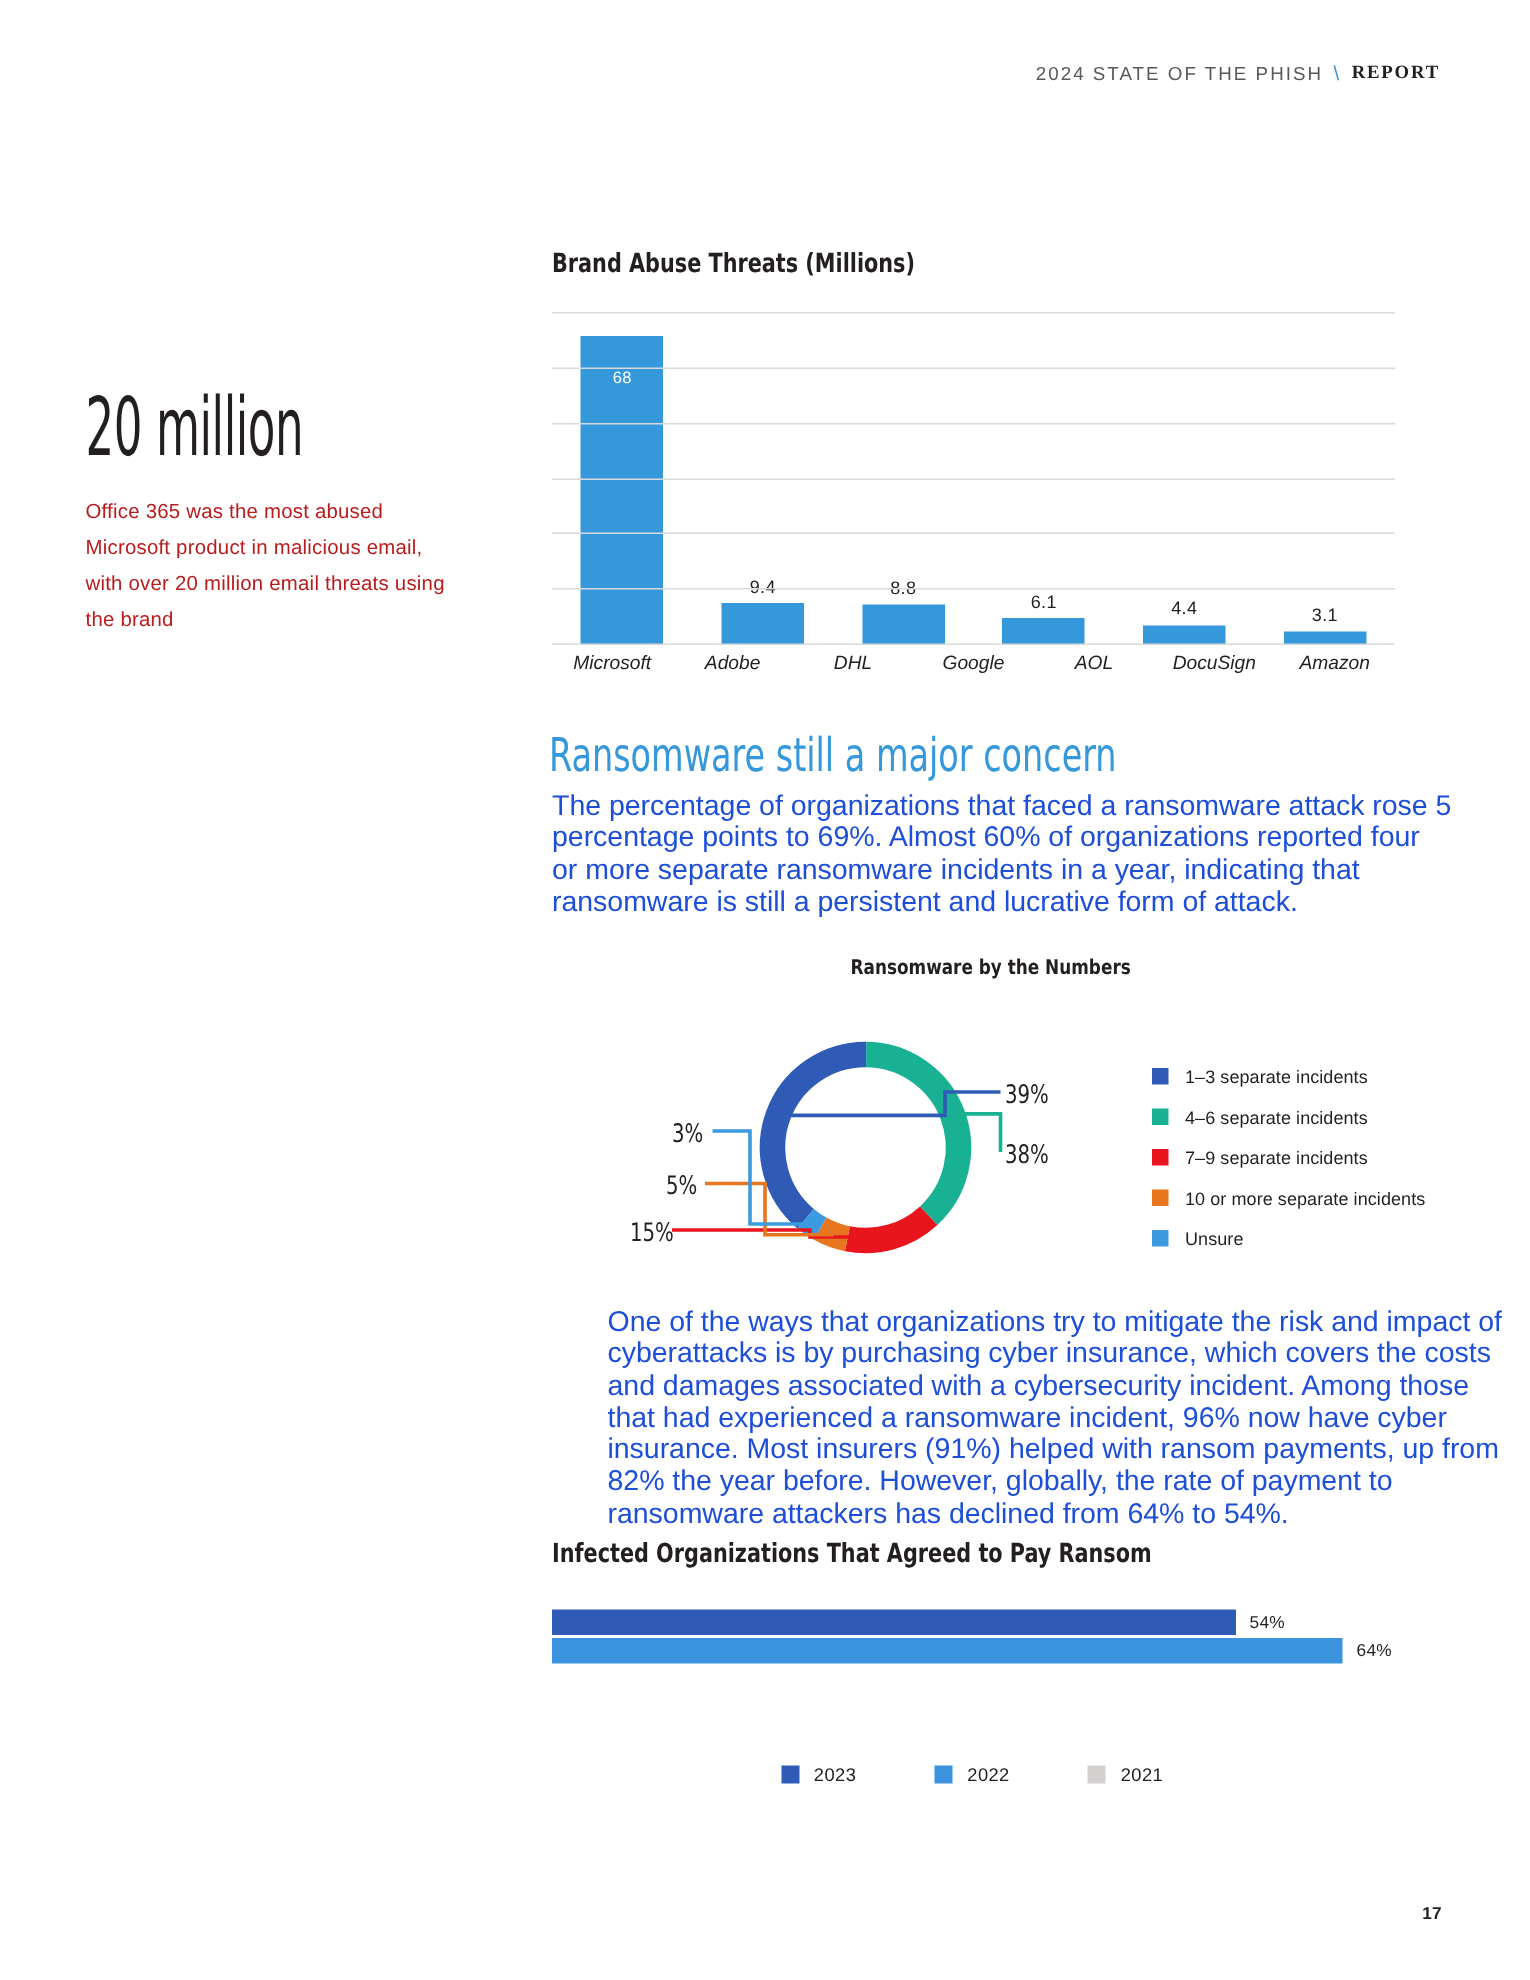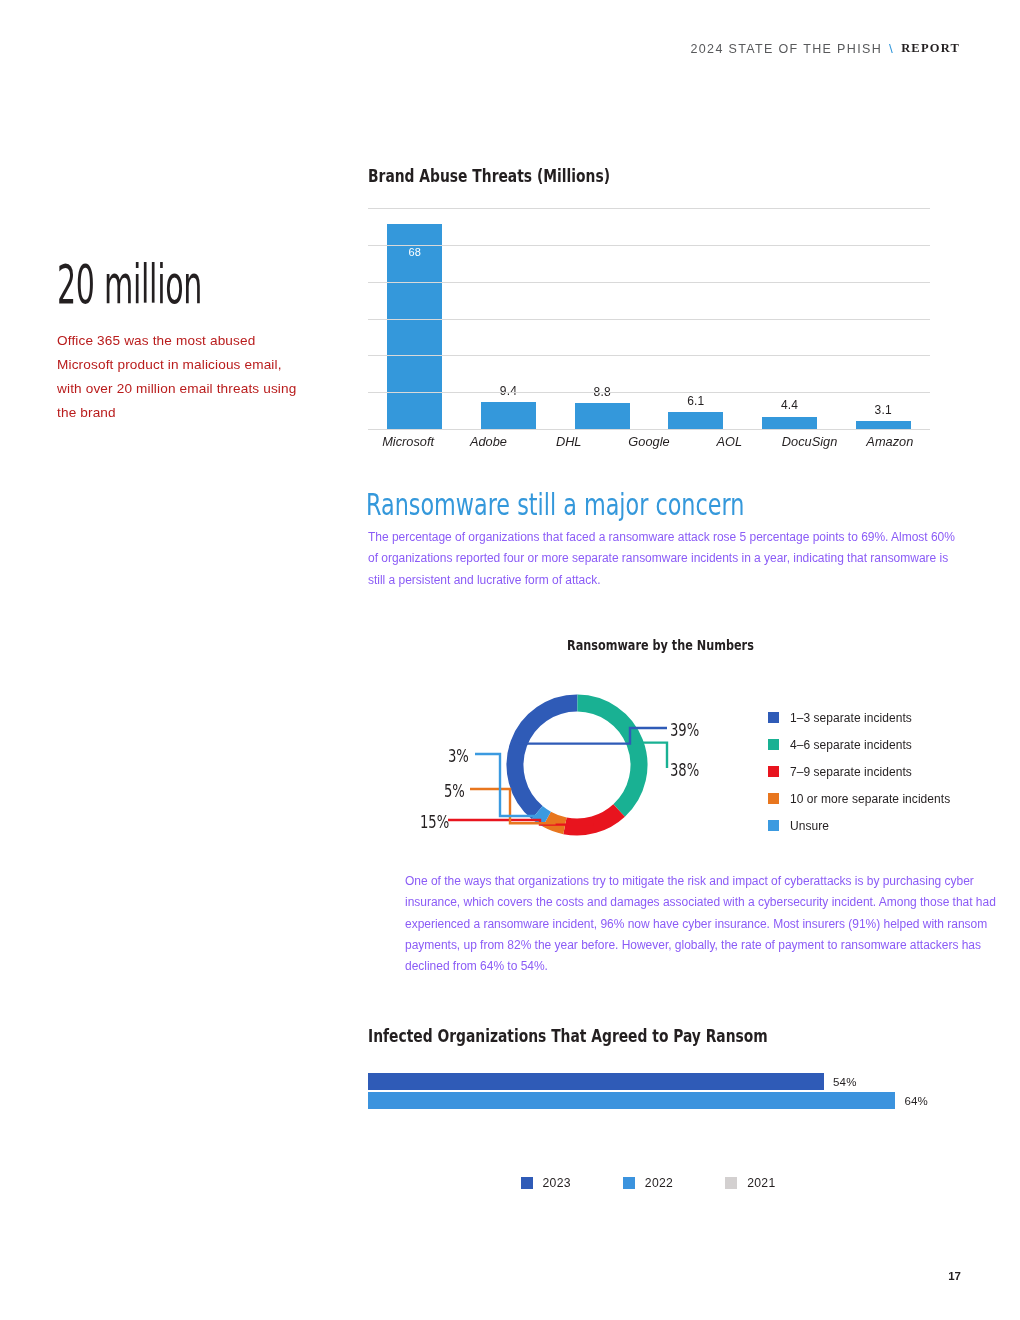--- a/index.html
+++ b/index.html
@@ -66,22 +66,22 @@
   
   #ransHeading {
     position: absolute; left: 366px; top: 486px;
     font-family: "DejaVu Sans Condensed", "Liberation Sans Narrow", "Liberation Sans", sans-serif;
     font-size: 31px; font-weight: 400; color: #3498db;
     transform: scaleX(0.80); transform-origin: left center; white-space: nowrap;
   }
 
   
   .body-copy {
-    position: absolute; font-size: 12px; line-height: 21.3px;
-    color: #8b5cf6; letter-spacing: -0.02px;
+    position: absolute; font-size: 19px; line-height: 21.3px;
+    color: #1d4ed8; letter-spacing: -0.02px;
   }
   #para1 { left: 368px; top: 527px; width: 600px; }
   #para2 { left: 368px; top: 871px; width: 605px; margin-left: 37px; }
 
   
   #donutTitle {
     position: absolute; left: 567px; top: 637px; font-size: 13.6px;
     transform: scaleX(0.92); transform-origin: left center;
   }
   #donutWrap { position: absolute; left: 430px; top: 680px; width: 300px; height: 180px; }

